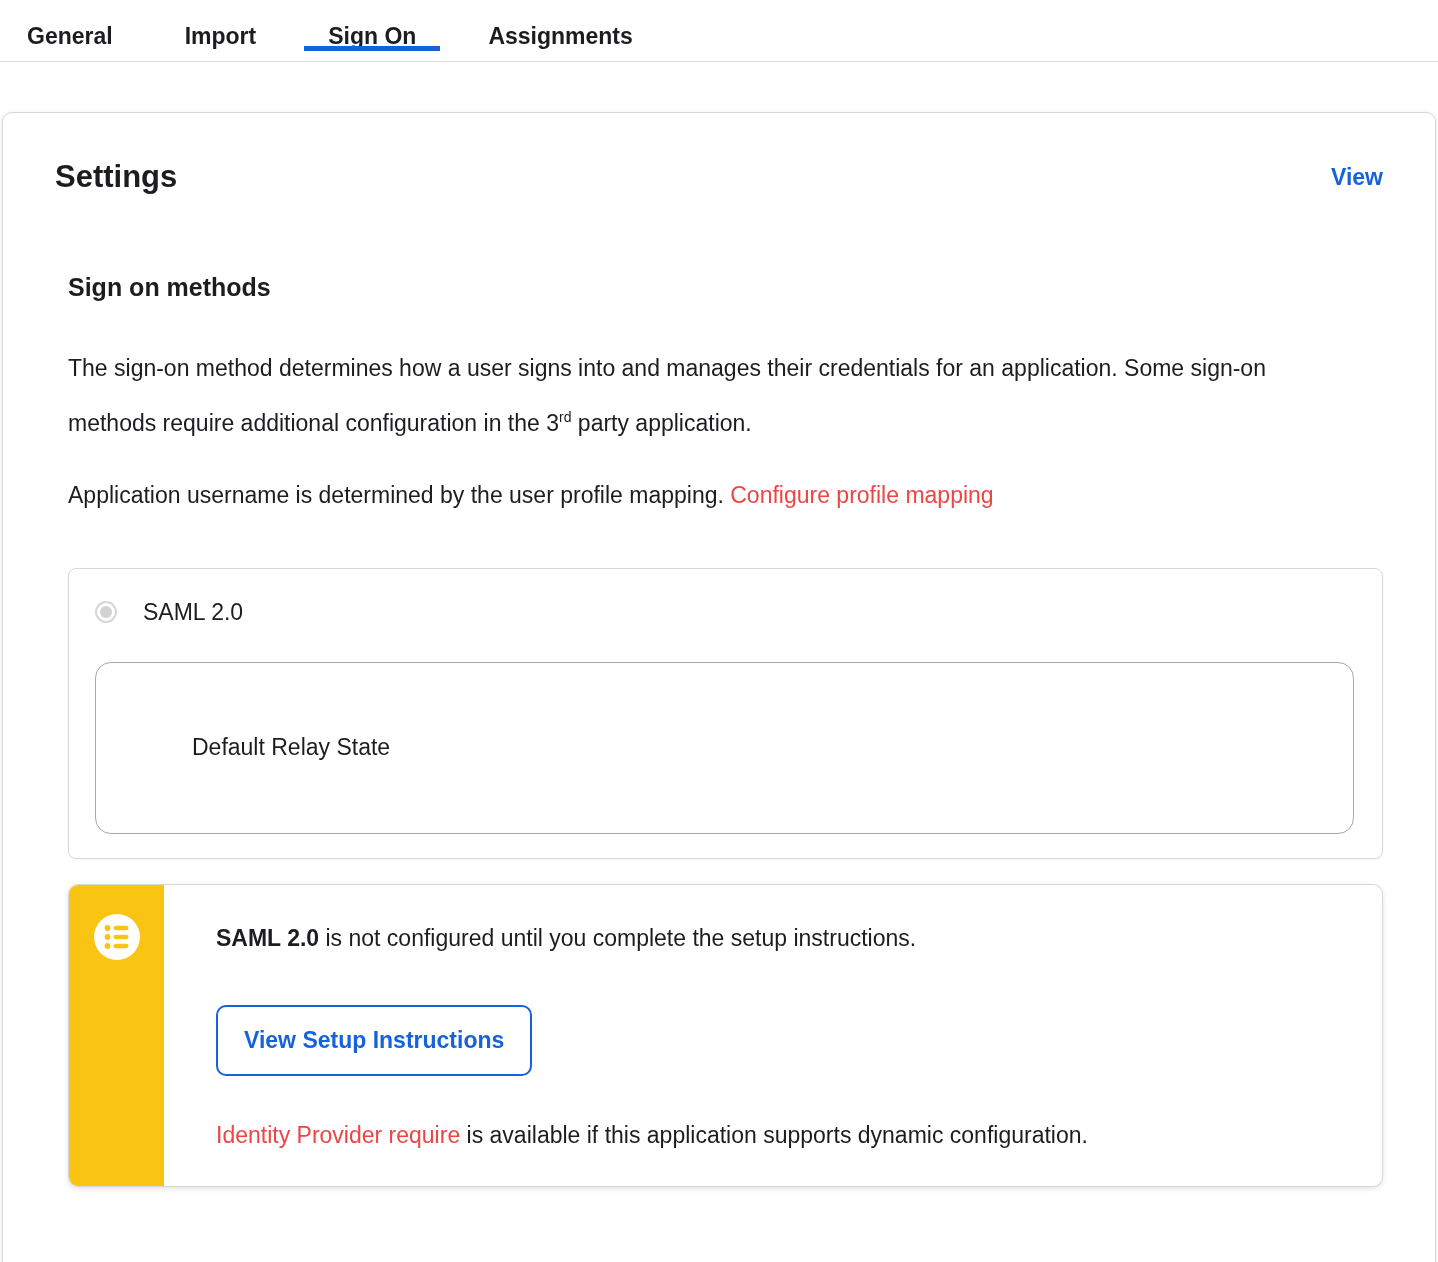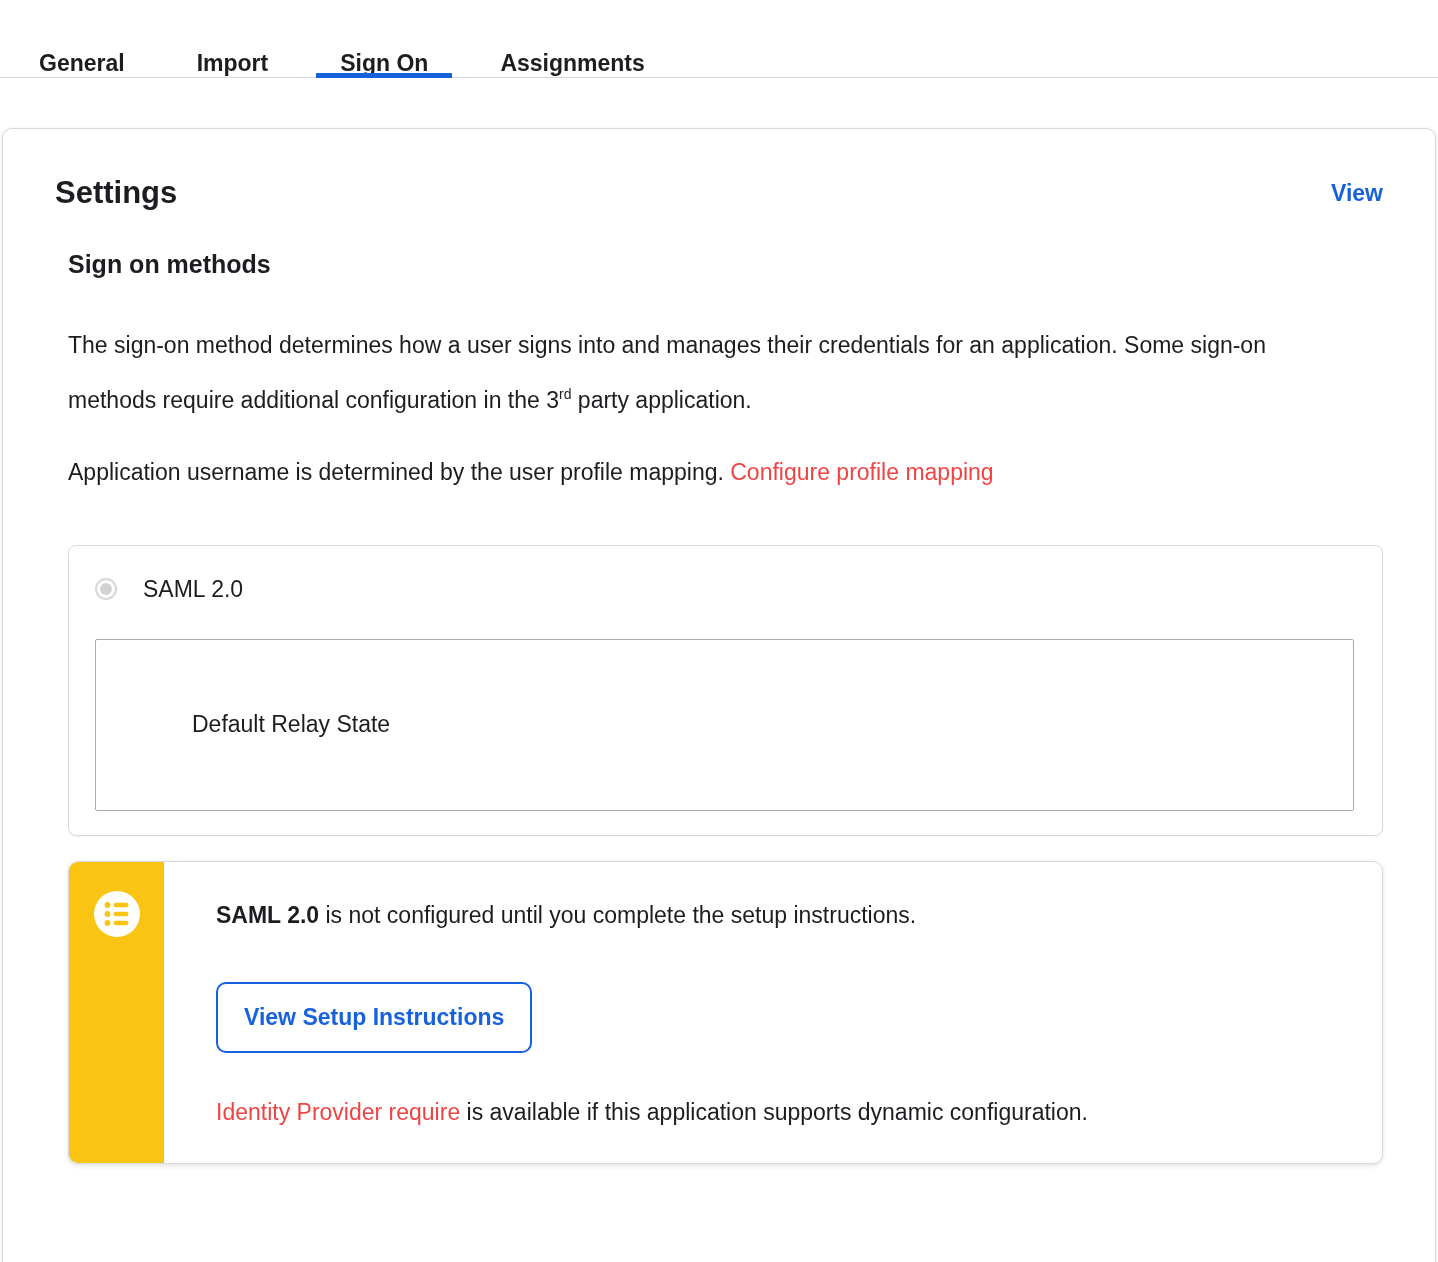--- a/index.html
+++ b/index.html
@@ -10,23 +10,23 @@
     height: 1262px;
     overflow: hidden;
     background: #ffffff;
     font-family: "Liberation Sans", sans-serif;
     color: #1d1d21;
   }
 
   
   .tabbar {
     display: flex;
-    align-items: flex-end;
-    height: 78px;
-    padding-left: 15px;
+    align-items: center;
+    height: 62px;
+    padding-left: 3px;
     border-bottom: 1px solid #d8d8da;
   }
   .tab {
     position: relative;
     margin-right: 24px;
     padding: 12px 24px 0 24px;
     font-size: 23px;
     font-weight: 700;
     color: #1d1d21;
     cursor: pointer;
@@ -63,21 +63,21 @@
   }
   .edit-link {
     color: #1662dd;
     font-size: 23px;
     font-weight: 700;
     text-decoration: none;
     cursor: pointer;
   }
 
   
-  .section { margin-top: 39px; padding-left: 13px; }
+  .section { margin-top: 78px; padding-left: 13px; }
   .section-heading {
     margin: 0 0 42px 0;
     font-size: 25px;
     font-weight: 700;
   }
   .desc {
     margin: 0 0 23px 0;
     font-size: 23px;
     line-height: 49px;
     max-width: 1250px;
@@ -116,21 +116,21 @@
   .radio-dot {
     width: 12px;
     height: 12px;
     border-radius: 50%;
     background: #d2d2d5;
   }
   .radio-label { font-size: 23px; }
   .relay-box {
     margin-top: 36px;
     border: 1px solid #a9a9b0;
-    border-radius: 2px;
+    border-radius: 16px;
     height: 172px;
     display: flex;
     align-items: center;
     padding-left: 96px;
   }
   .relay-label { font-size: 23px; }
 
   
   .banner {
     margin-top: 25px;

